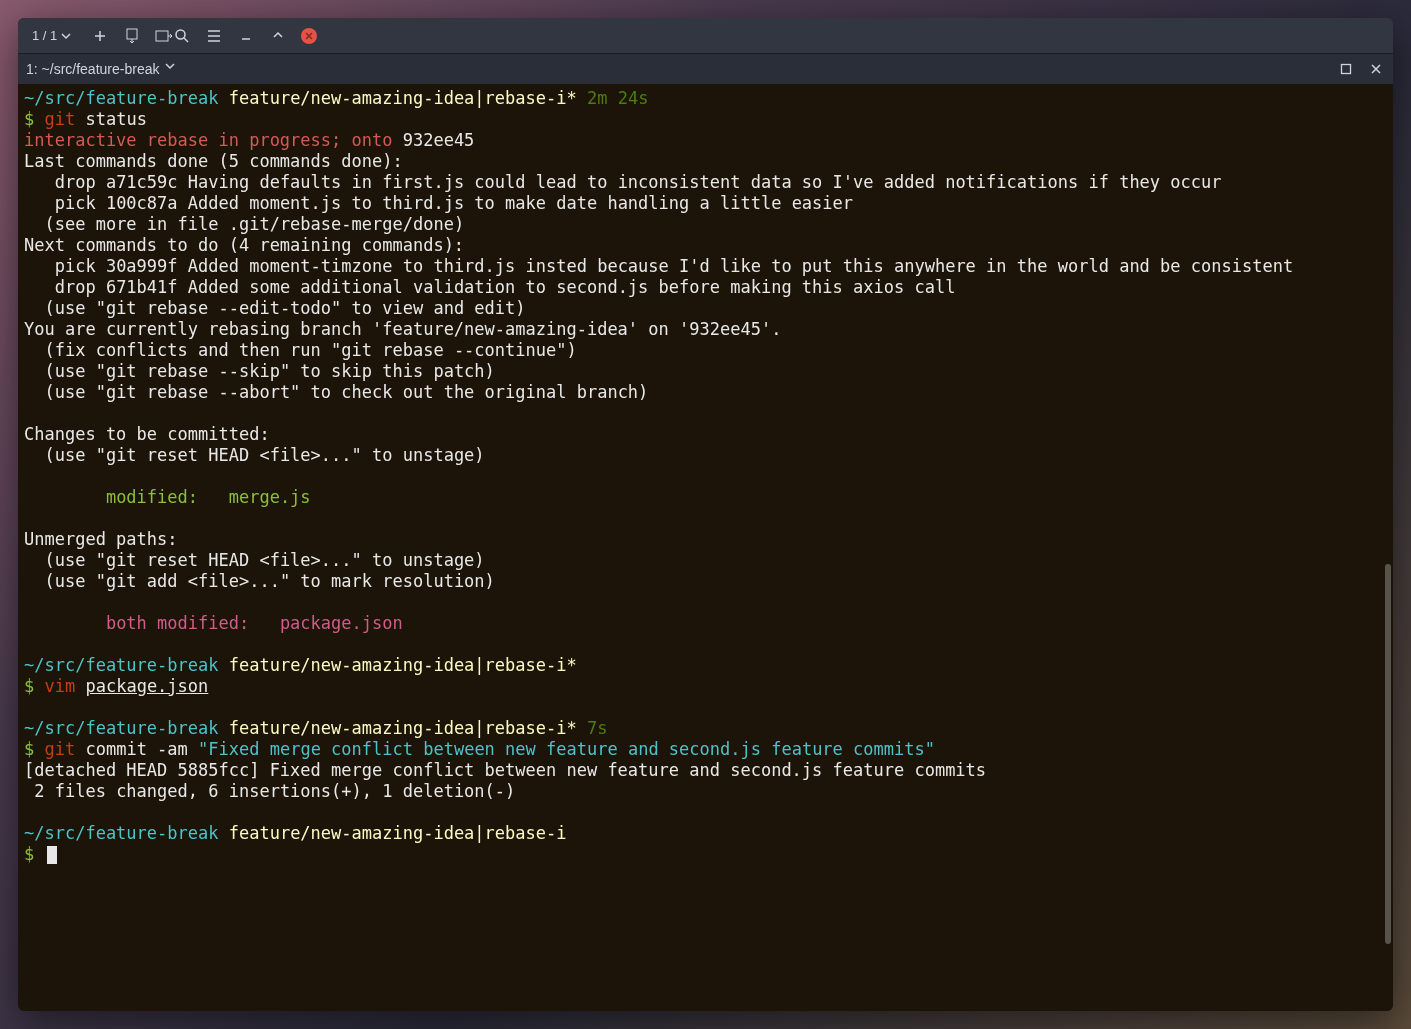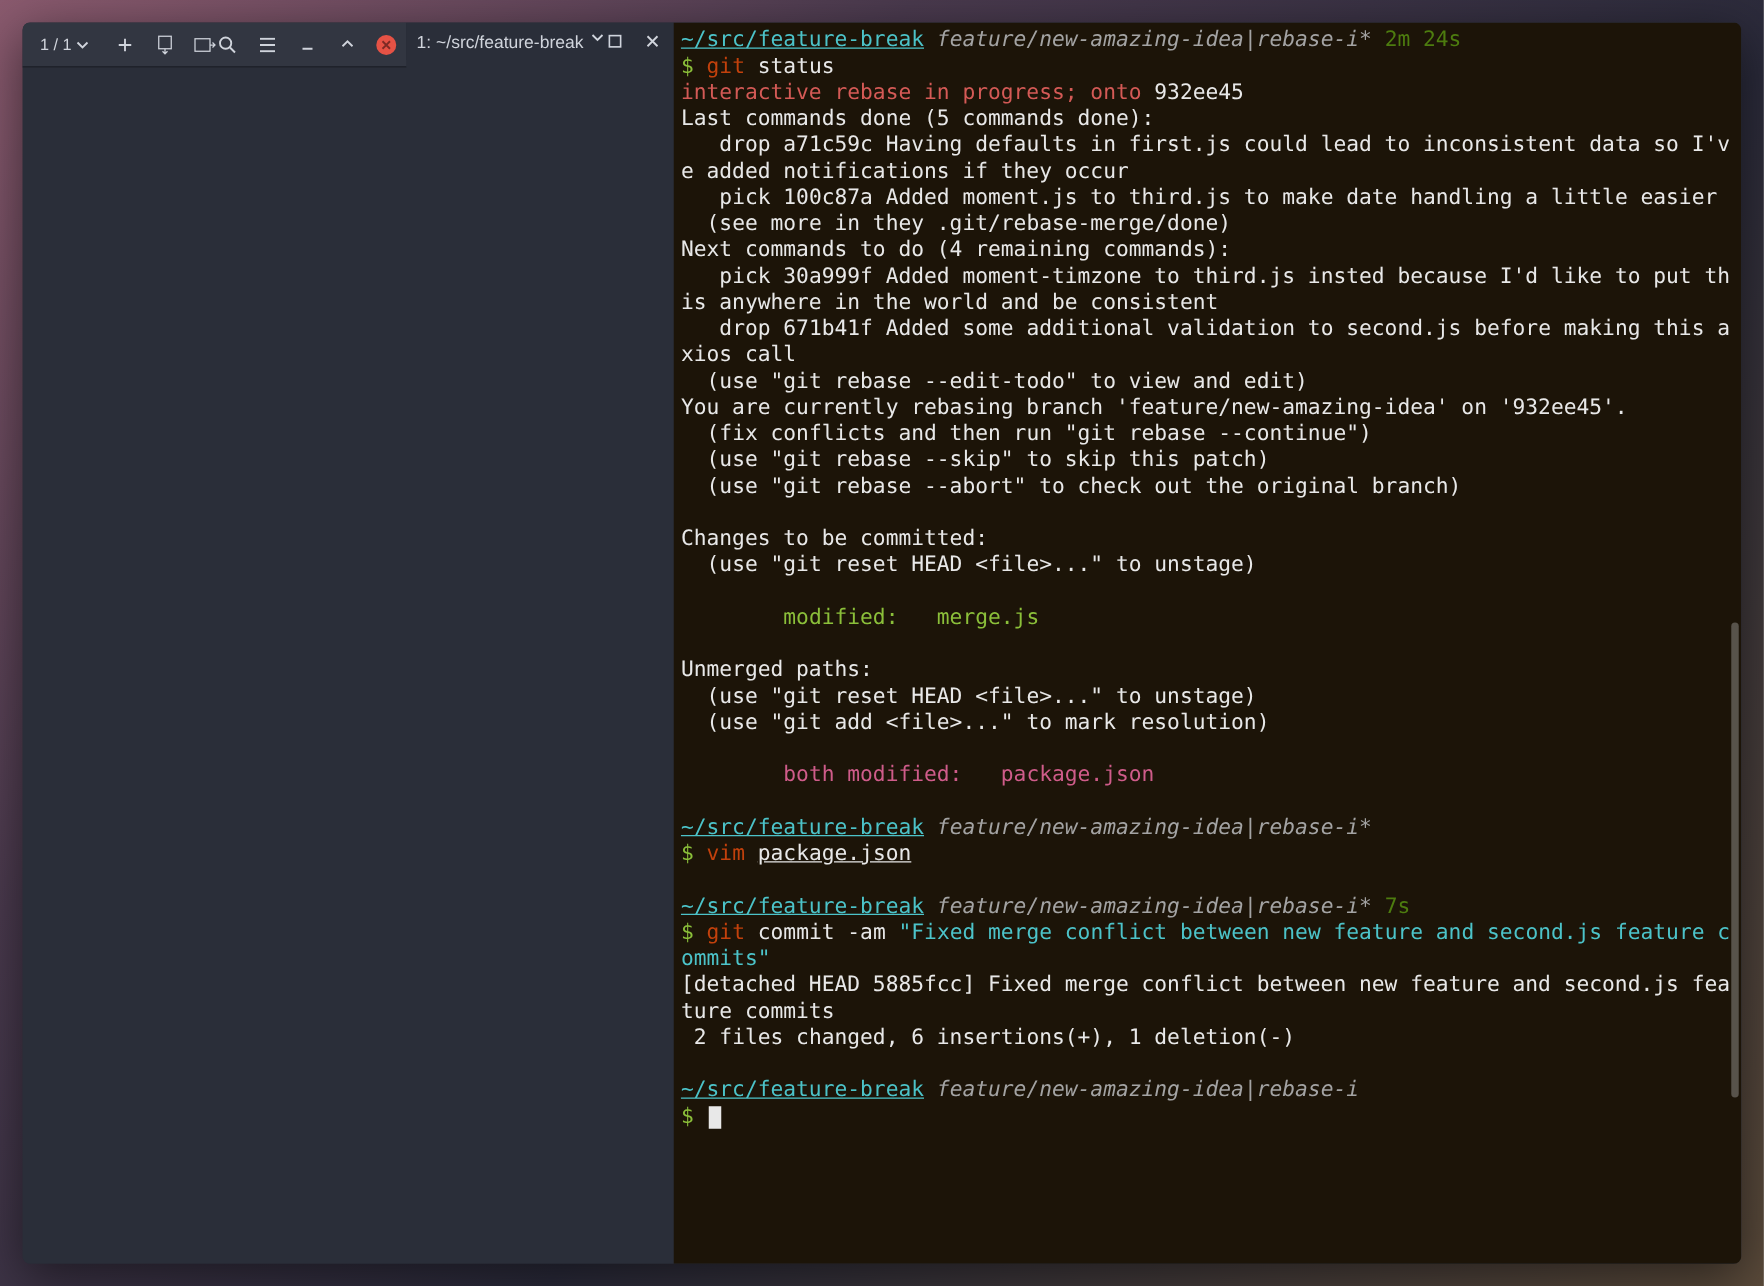--- a/index.html
+++ b/index.html
@@ -10,21 +10,21 @@
     overflow: hidden;
     font-family: sans-serif;
     padding: 18px;
   }
   .window {
     background: #2a2e39;
     border-radius: 6px;
     width: 100%;
     height: 100%;
     display: flex;
-    flex-direction: row;
+    flex-direction: column;
     box-shadow: 0 10px 40px rgba(0,0,0,0.5);
     overflow: hidden;
   }
   .titlebar {
     background: #323641;
     height: 36px;
     display: flex;
     align-items: center;
     padding: 0 8px;
     color: #d0d4dc;
@@ -56,22 +56,22 @@
     font-family: "DejaVu Sans Mono", "Liberation Mono", Consolas, monospace;
     font-size: 17px;
     line-height: 21px;
     color: #e8e8e8;
     overflow: hidden;
     position: relative;
     white-space: pre-wrap;
     word-break: break-all;
   }
   .terminal::-webkit-scrollbar { width: 10px; }
-  .c-cyan   { color: #4cc3c9; text-decoration: underline; }
-  .c-grey   { color: #a3a3a3; font-style: italic; }
+  .c-cyan   { color: #4cc3c9; }
+  .c-grey   { color: #fef9c3; }
   .c-yellow { color: #4d7c0f; }
   .c-olive  { color: #c2410c; }
   .c-green  { color: #8bbf3a; }
   .c-red    { color: #d45a56; }
   .c-magenta{ color: #cf5c8a; }
   .c-white  { color: #e8e8e8; }
   .c-teal   { color: #4cc3c9; }
   .underline { text-decoration: underline; }
   .cursor-block {
     display: inline-block;
@@ -173,21 +173,21 @@
       </div>
     </div>
   </div>
 
   <div class="terminal"><span class="c-cyan">~/src/feature-break</span> <span class="c-grey">feature/new-amazing-idea|rebase-i*</span> <span class="c-yellow">2m 24s</span>
 <span class="c-green">$</span> <span class="c-olive">git</span><span class="c-white"> status</span>
 <span class="c-red">interactive rebase in progress; onto </span><span class="c-white">932ee45</span>
 <span>Last commands done (5 commands done):</span>
 <span>   drop a71c59c Having defaults in first.js could lead to inconsistent data so I've added notifications if they occur</span>
 <span>   pick 100c87a Added moment.js to third.js to make date handling a little easier</span>
-<span>  (see more in they .git/rebase-merge/done)</span>
+<span>  (see more in file .git/rebase-merge/done)</span>
 <span>Next commands to do (4 remaining commands):</span>
 <span>   pick 30a999f Added moment-timzone to third.js insted because I'd like to put this anywhere in the world and be consistent</span>
 <span>   drop 671b41f Added some additional validation to second.js before making this axios call</span>
 <span>  (use "git rebase --edit-todo" to view and edit)</span>
 <span>You are currently rebasing branch 'feature/new-amazing-idea' on '932ee45'.</span>
 <span>  (fix conflicts and then run "git rebase --continue")</span>
 <span>  (use "git rebase --skip" to skip this patch)</span>
 <span>  (use "git rebase --abort" to check out the original branch)</span>
 
 <span>Changes to be committed:</span>

